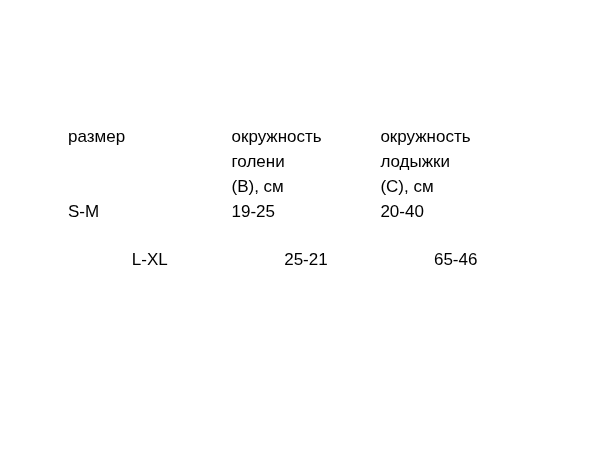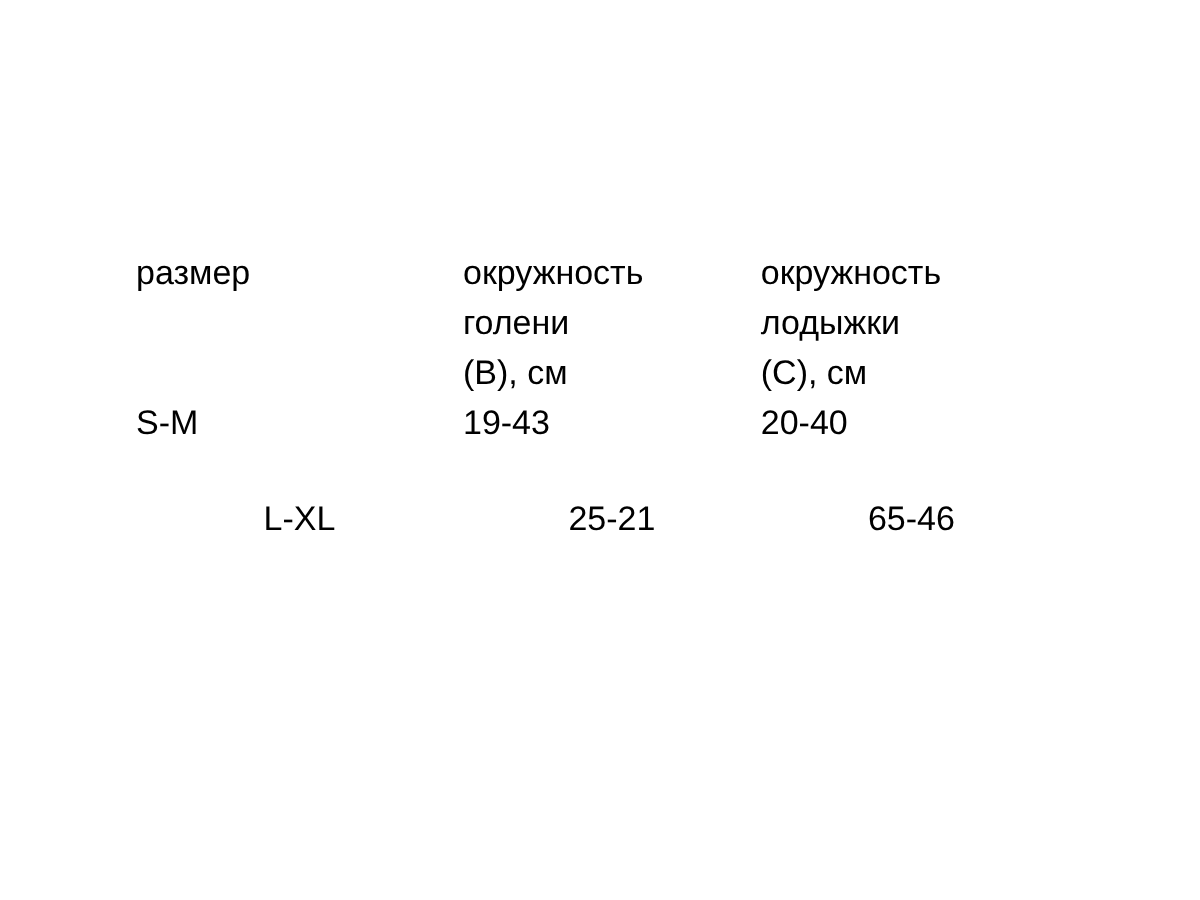--- a/index.html
+++ b/index.html
@@ -91,21 +91,21 @@
           <span class="head-line">(C), см</span>
         </th>
       </tr>
     </thead>
     <tbody>
       <tr class="row-gap-1">
         <td class="col-size">
           <span class="cell-label">S-M</span>
         </td>
         <td class="col-ankle value-cell">
-          <span class="cell-label">19-43</span>
+          <span class="cell-label">19-25</span>
         </td>
         <td class="col-calf value-cell">
           <span class="cell-label">20-40</span>
         </td>
       </tr>
       <tr class="row-gap-2">
         <td class="col-size">
           <span class="cell-label">L-XL</span>
         </td>
         <td class="col-ankle value-cell">

